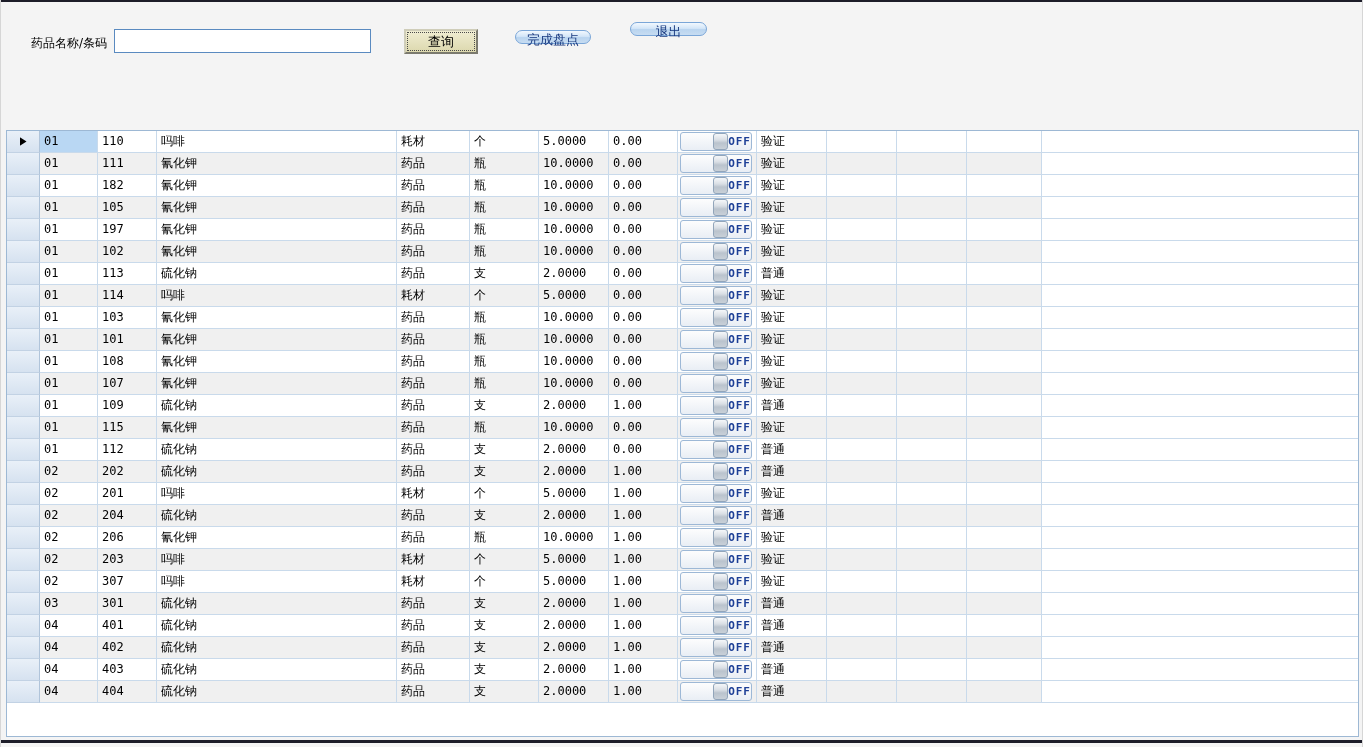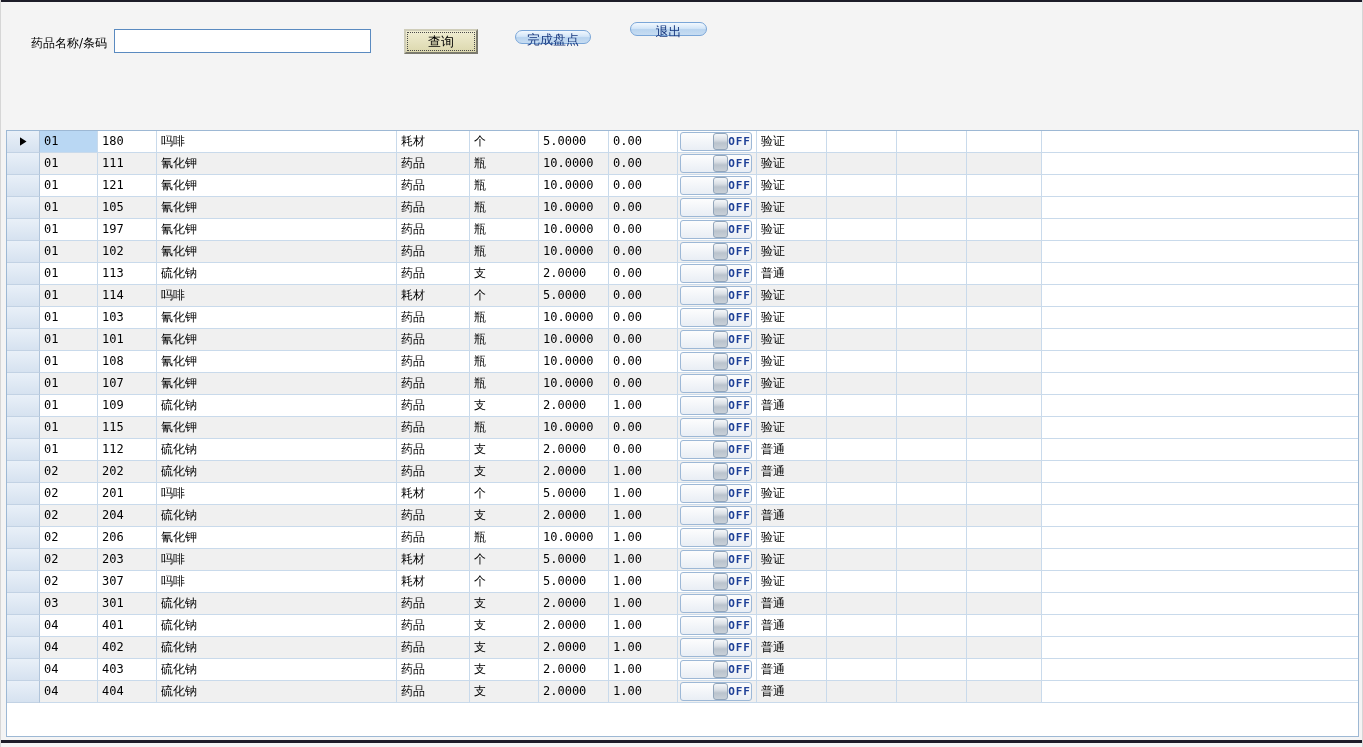--- a/index.html
+++ b/index.html
@@ -124,21 +124,21 @@
   <button class="btn-blue btn-exit">退出</button>
 </div>
 
 <div class="grid">
   <div id="grid-body">
       <div class="g-row">
         <div class="cell rowhead">
           <span class="cur-arrow"></span>
         </div>
         <div class="cell c-drawer selected">01</div>
-        <div class="cell c-box">180</div>
+        <div class="cell c-box">110</div>
         <div class="cell c-name">吗啡</div>
         <div class="cell c-cat">耗材</div>
         <div class="cell c-unit">个</div>
         <div class="cell c-uw">5.0000</div>
         <div class="cell c-stock">0.00</div>
         <div class="cell c-lock">
           <div class="toggle">
             <span class="handle"></span>
             <span class="off-label">OFF</span>
           </div>
@@ -166,21 +166,21 @@
         </div>
         <div class="cell c-verify">验证</div>
         <div class="cell c-dq"></div>
         <div class="cell c-cq"></div>
         <div class="cell c-dw"></div>
         <div class="cell filler"></div>
       </div>
       <div class="g-row">
         <div class="cell rowhead"></div>
         <div class="cell c-drawer">01</div>
-        <div class="cell c-box">121</div>
+        <div class="cell c-box">182</div>
         <div class="cell c-name">氰化钾</div>
         <div class="cell c-cat">药品</div>
         <div class="cell c-unit">瓶</div>
         <div class="cell c-uw">10.0000</div>
         <div class="cell c-stock">0.00</div>
         <div class="cell c-lock">
           <div class="toggle">
             <span class="handle"></span>
             <span class="off-label">OFF</span>
           </div>

